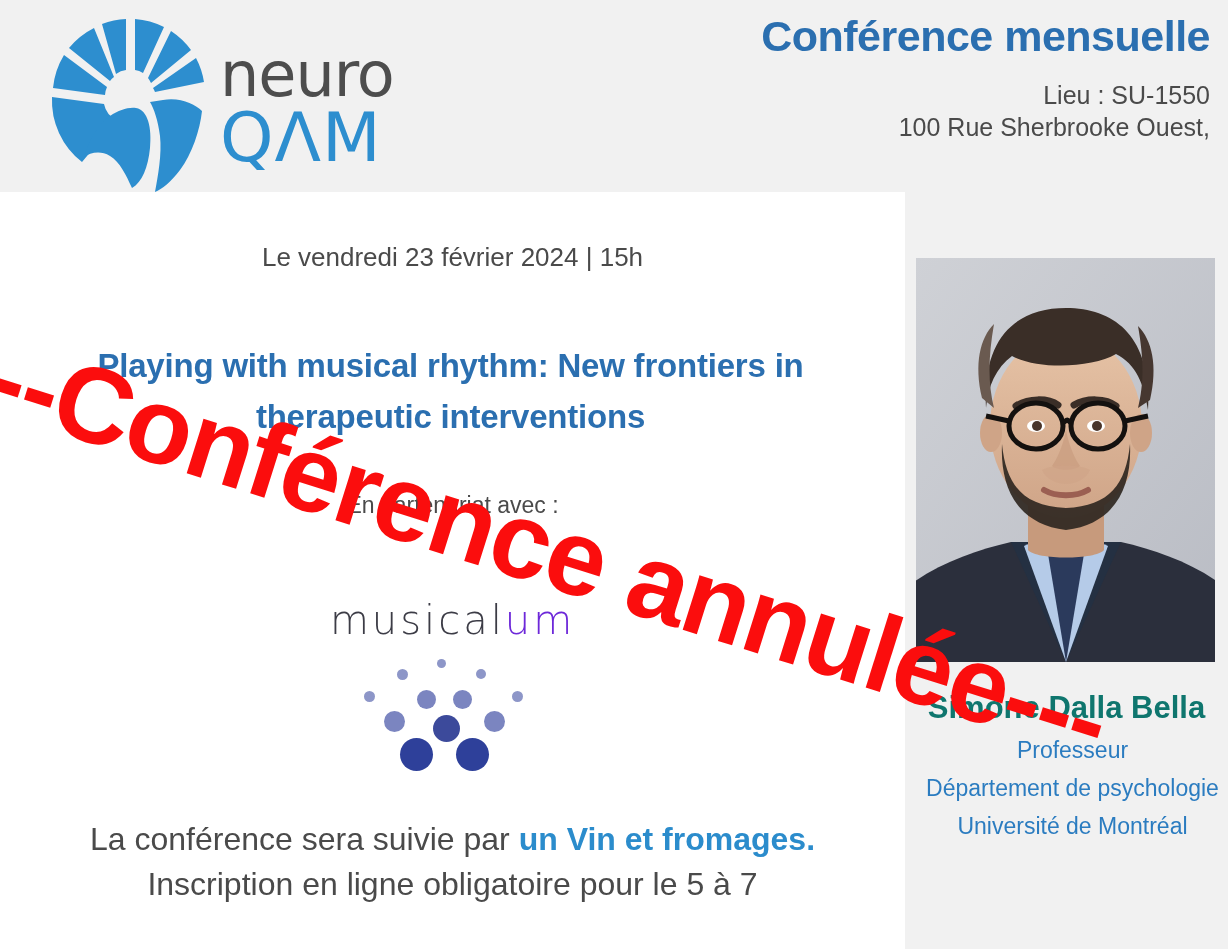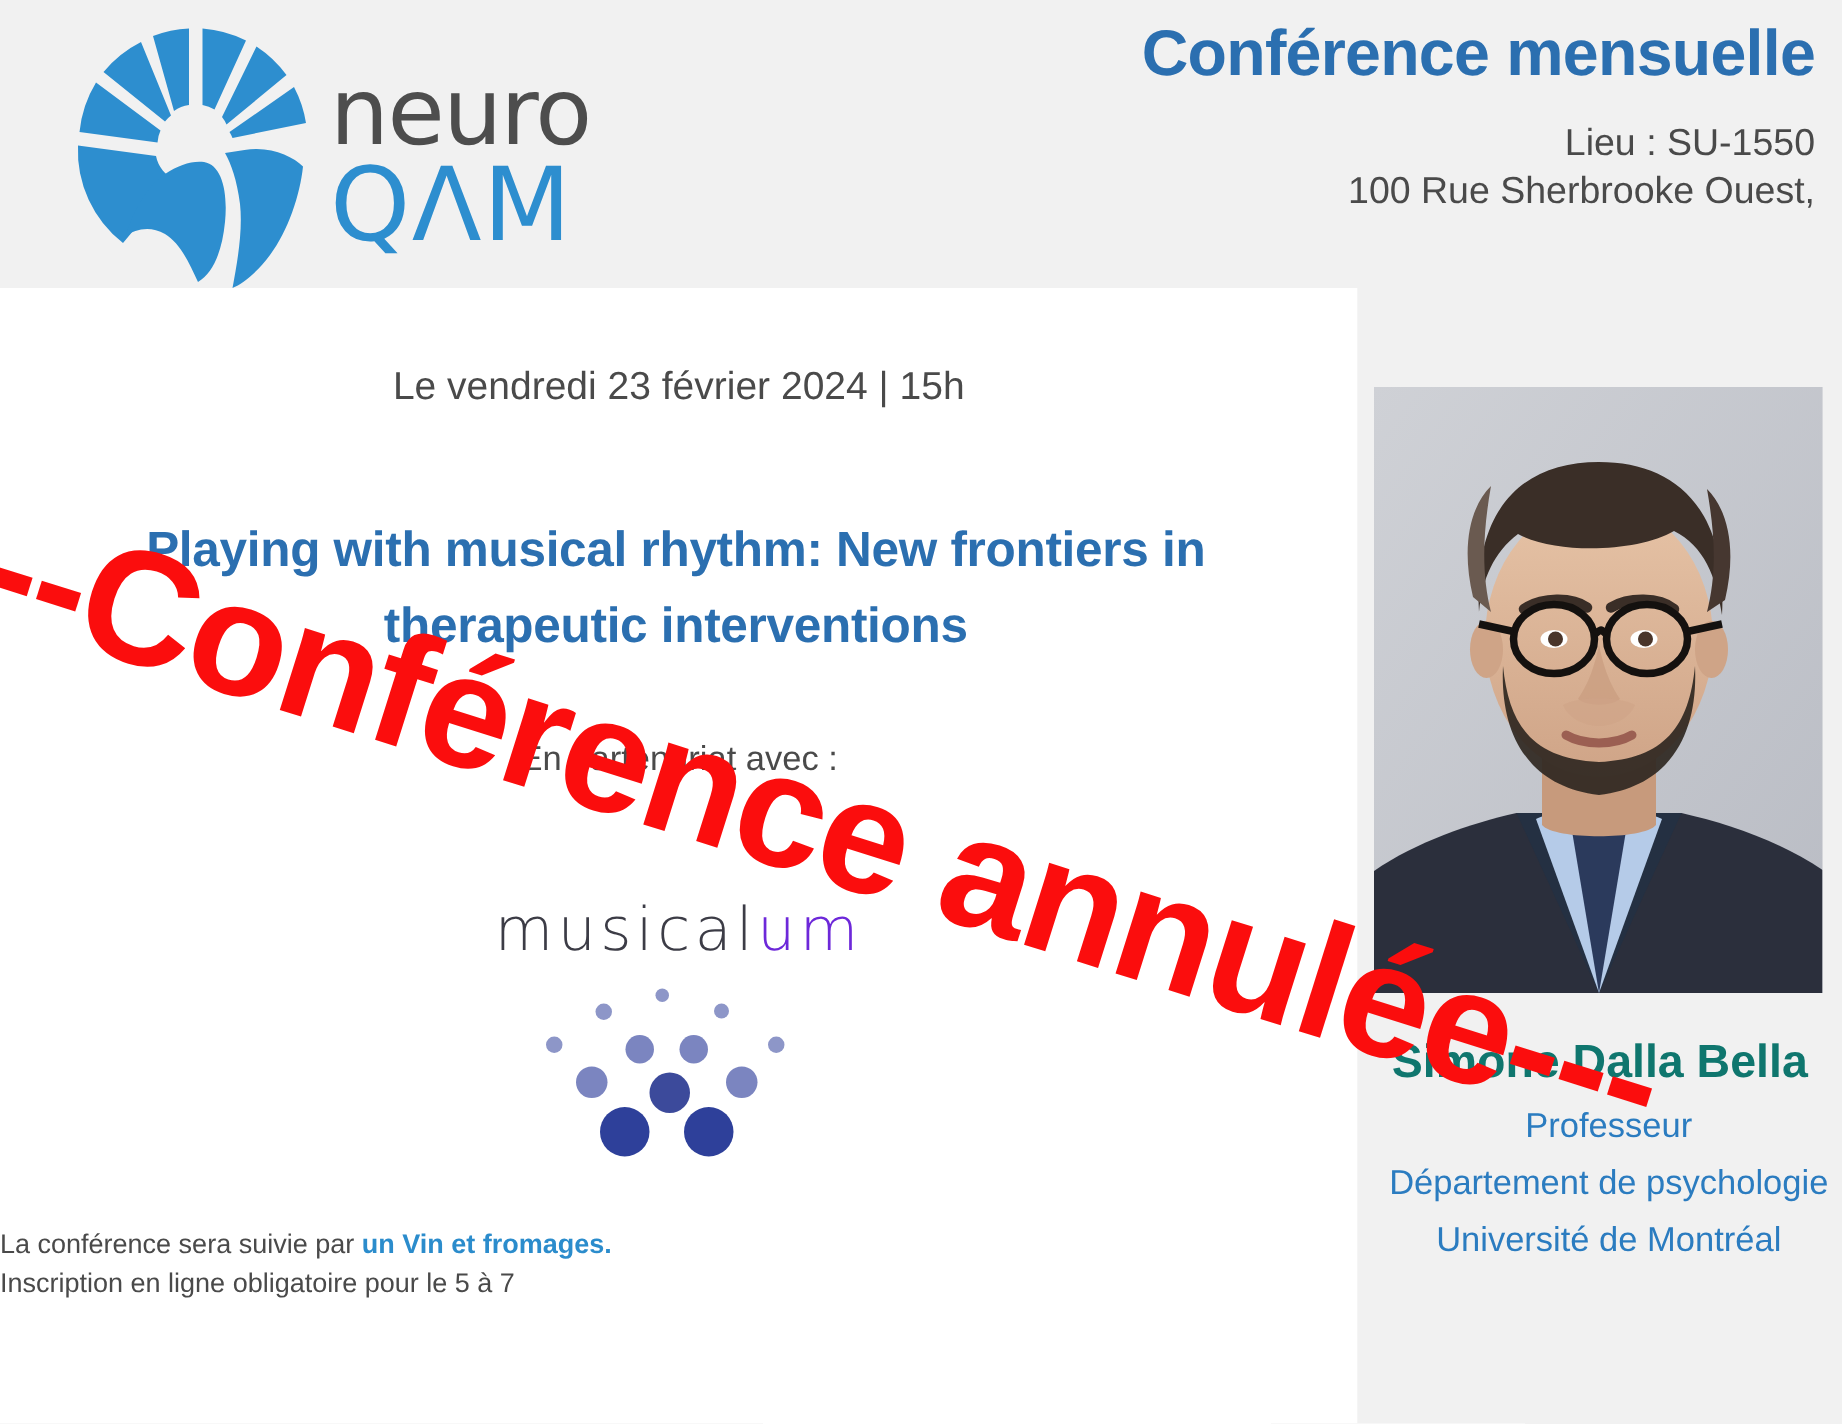--- a/index.html
+++ b/index.html
@@ -62,22 +62,22 @@
   .cerebrum-word{
     font-size:40px;letter-spacing:3px;font-weight:300;
     font-family:"DejaVu Sans",sans-serif;
   }
   .cb-dark{color:#3c3c46;}
   .cb-blue{color:#6d28d9;}
   .cerebrum-dots{position:relative;width:200px;height:110px;margin:16px auto 0;}
   .cerebrum-dots i{position:absolute;border-radius:50%;display:block;}
 
   .footer-note{
-    position:absolute;left:0;right:0;top:625px;text-align:left;
-    font-size:18px;color:#4a4a4a;line-height:1.42;
+    position:absolute;left:0;right:0;top:625px;text-align:center;
+    font-size:32px;color:#4a4a4a;line-height:1.42;
   }
   .footer-note .hi{color:#2b8ccc;font-weight:bold;}
 
   
   .speaker-col{
     position:absolute;left:905px;top:192px;width:323px;height:757px;
     background:#f1f1f1;
   }
   .speaker-photo{
     position:absolute;left:11px;top:66px;width:299px;height:404px;

